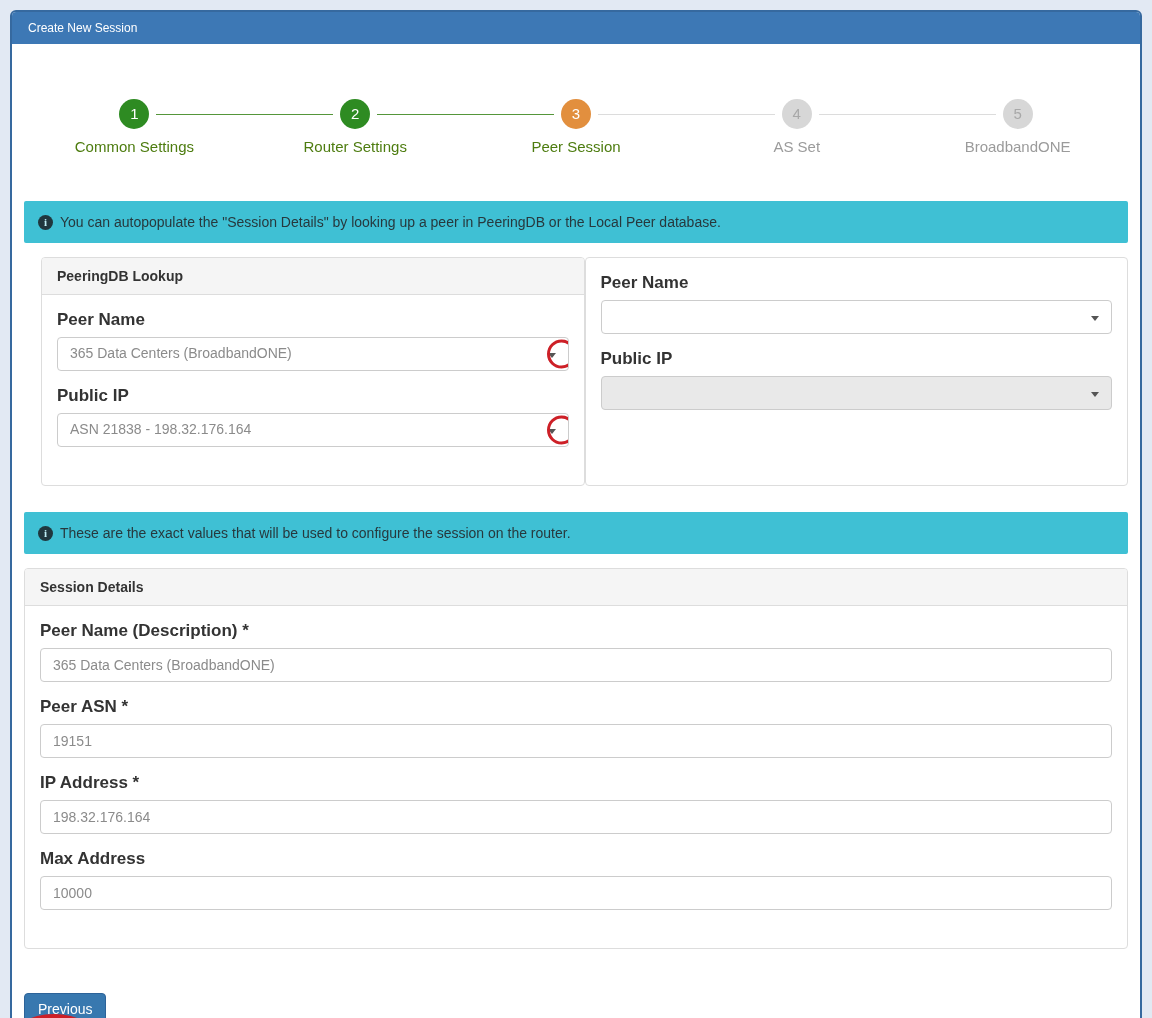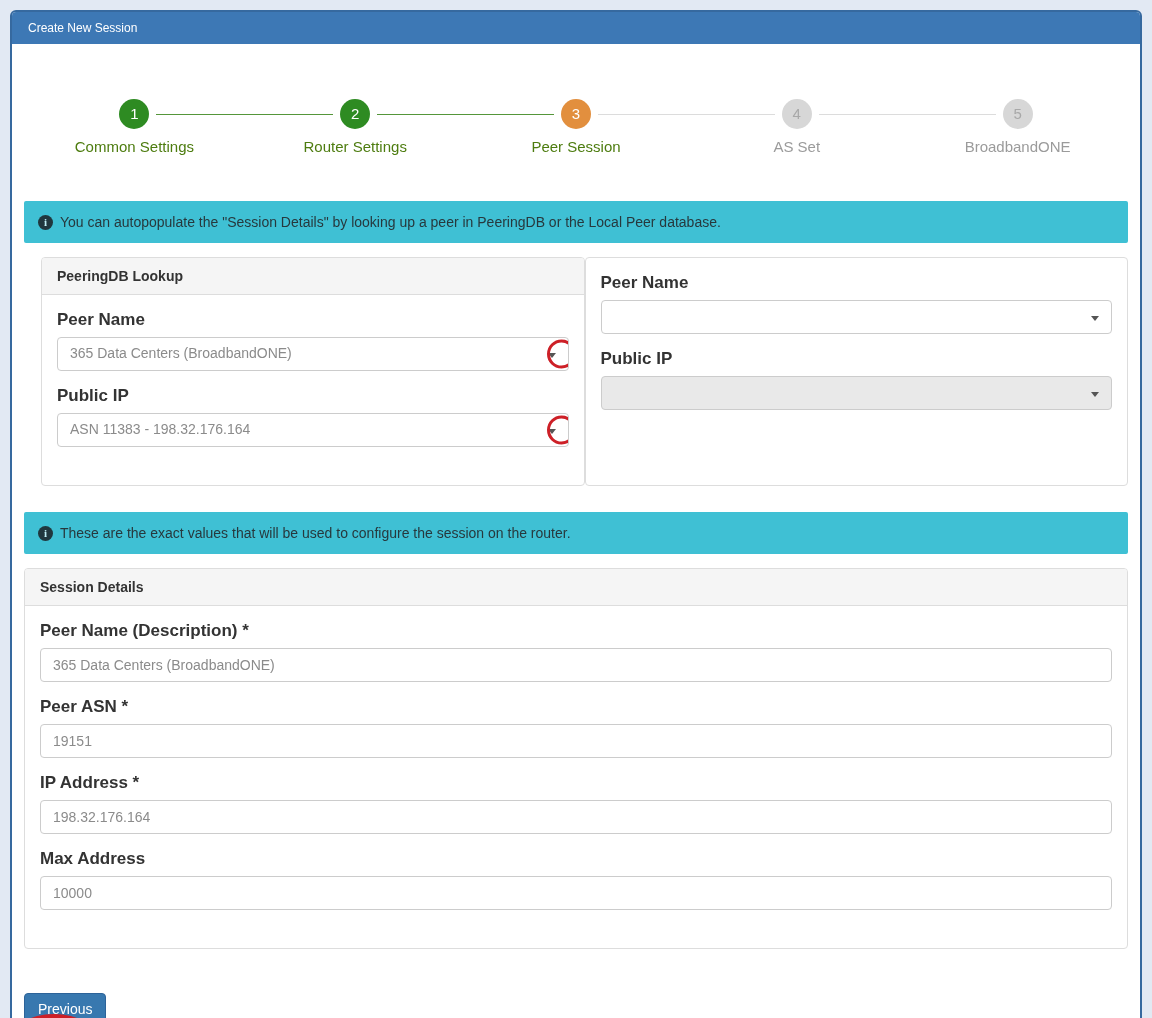--- a/index.html
+++ b/index.html
@@ -245,21 +245,21 @@
             <label class="field-label">Peer Name</label>
             <div class="select-widget">
               <span>365 Data Centers (BroadbandONE)</span>
               <span class="caret"></span>
               <span class="caret-annotation"></span>
             </div>
           </div>
           <div class="form-group">
             <label class="field-label">Public IP</label>
             <div class="select-widget">
-              <span>ASN 11383 - 198.32.176.164</span>
+              <span>ASN 21838 - 198.32.176.164</span>
               <span class="caret"></span>
               <span class="caret-annotation"></span>
             </div>
           </div>
         </div>
       </div>
 
       <div class="panel">
         <div class="panel-body">
           <div class="form-group">

